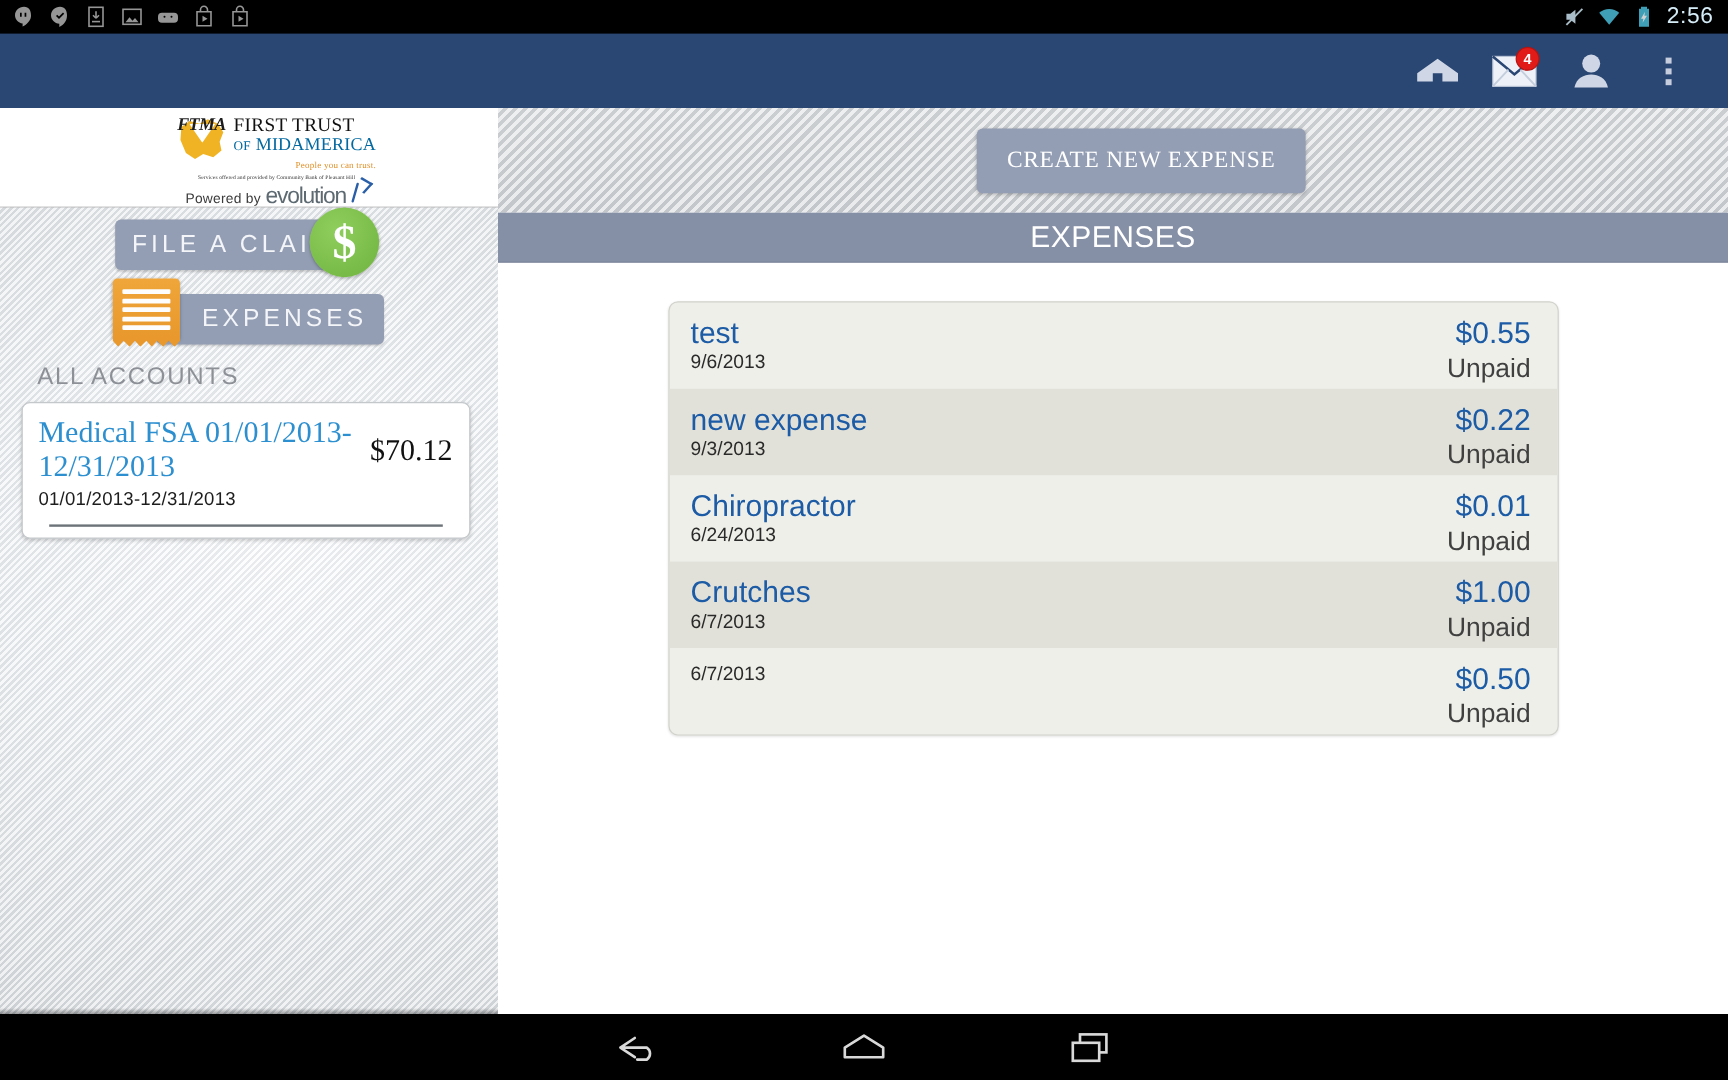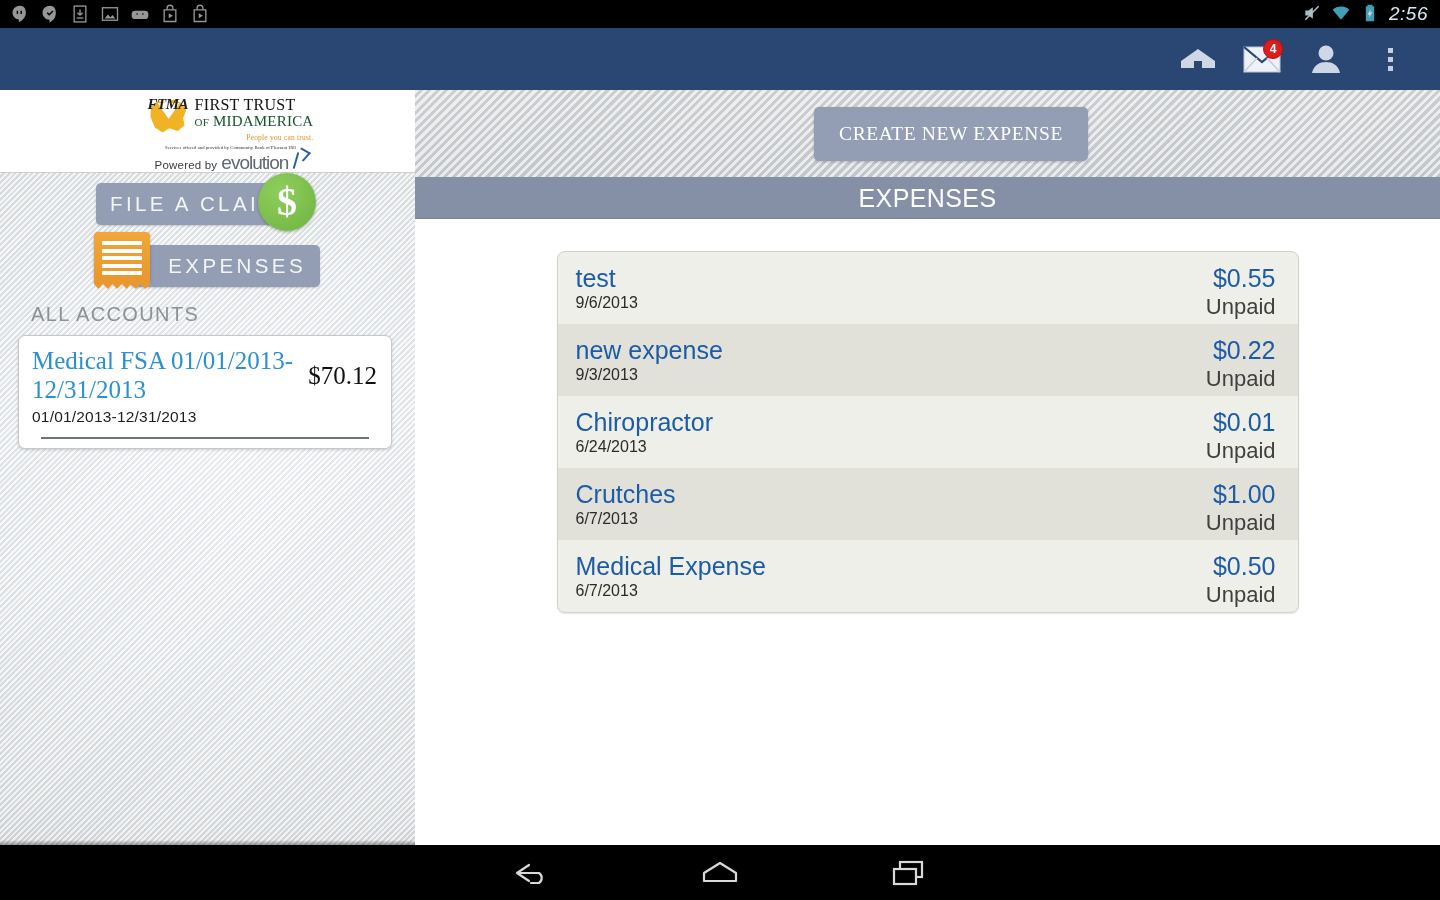--- a/index.html
+++ b/index.html
@@ -12,22 +12,22 @@
 
   #screen { position: relative; width: 1440px; height: 900px; }
 
   
   #statusbar {
     position: absolute; left: 0; top: 0; width: 1440px; height: 28px;
     background: #000; display: flex; align-items: center;
   }
   #status-left { display: flex; align-items: center; gap: 10px; padding-left: 10px; }
   #status-right {
-    margin-left: auto; display: flex; gap: 9px;
-    padding-right: 12px; color: #cfe8f5; font-style: italic;
+    margin-left: auto; display: flex; align-items: center; gap: 9px;
+    padding-right: 12px; color: #cfe8f5;
   }
   .sbicon { width: 20px; height: 20px; display: block; opacity: .82; }
   #clock { font-size: 19px; color: #d5ecf7; letter-spacing: .5px; }
 
   
   #appbar {
     position: absolute; left: 0; top: 28px; width: 1440px; height: 62px;
     background: #2a4673;
     display: flex; align-items: center; justify-content: flex-end;
     padding-right: 18px;
@@ -77,21 +77,21 @@
     font-family: "Liberation Serif", serif; font-weight: bold;
     font-size: 15px; color: #1d1d1d; letter-spacing: -.5px;
     font-style: italic; text-align: left;
   }
   .logo-words { padding-top: 3px; }
   .lw1 {
     font-family: "Liberation Serif", serif; font-size: 16px; color: #111;
     letter-spacing: .3px; line-height: 16px; white-space: nowrap;
   }
   .lw2 {
-    font-family: "Liberation Serif", serif; font-size: 15px; color: #14532d;
+    font-family: "Liberation Serif", serif; font-size: 15px; color: #0369a1;
     letter-spacing: .2px; line-height: 17px; white-space: nowrap; text-align: left;
   }
   .lw2 .sm { font-size: 11px; }
   .tagline {
     font-family: "Liberation Serif", serif; 
     font-size: 7.5px; color: #e0912a; text-align: right; margin-top: 2px;
     letter-spacing: .2px;
   }
   .disclaimer {
     font-family: "Liberation Serif", serif; font-size: 4.6px; color: #2c2c2c;
@@ -452,21 +452,20 @@
             <div class="date">6/7/2013</div>
           </div>
           <div class="exp-right">
             <div class="amt">$1.00</div>
             <div class="status">Unpaid</div>
           </div>
         </div>
 
         <div class="exp-row">
           <div class="exp-left">
-            <div class="title">Medical Expense</div>
             <div class="date">6/7/2013</div>
           </div>
           <div class="exp-right">
             <div class="amt">$0.50</div>
             <div class="status">Unpaid</div>
           </div>
         </div>
 
       </div>
     </div>

